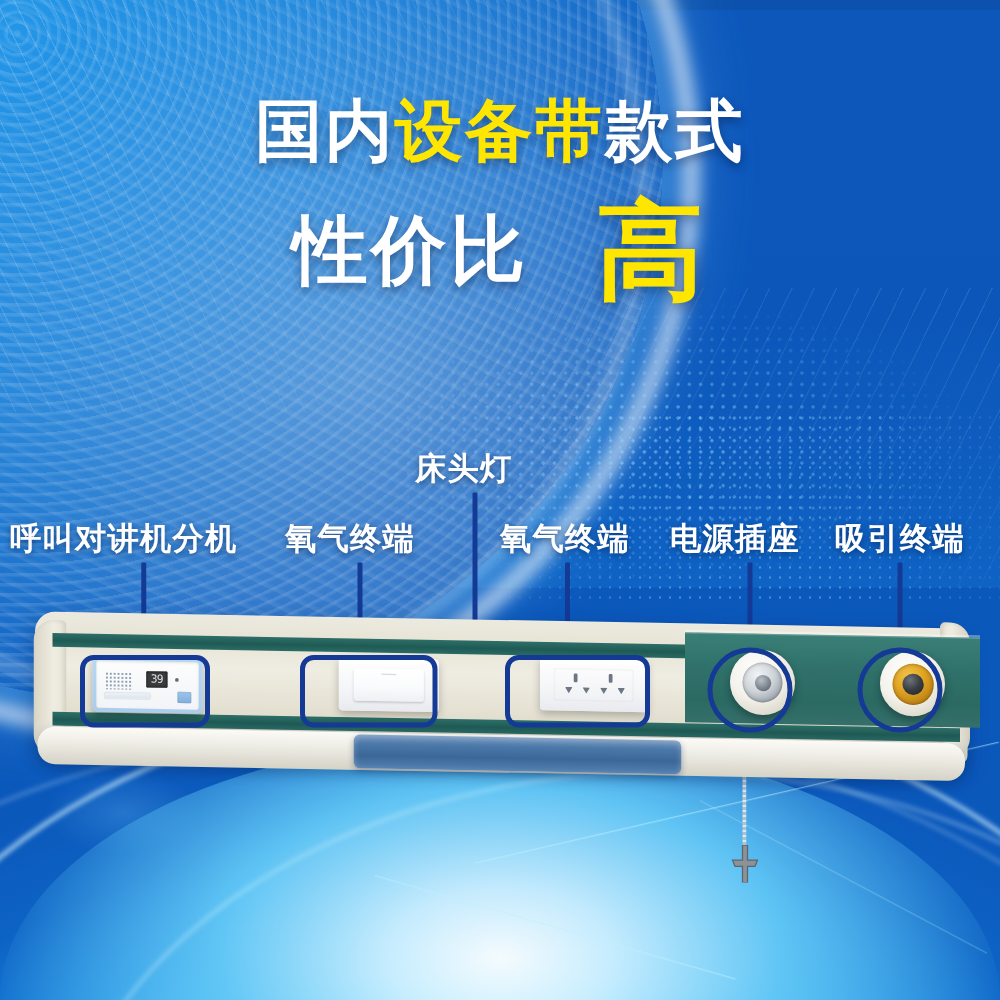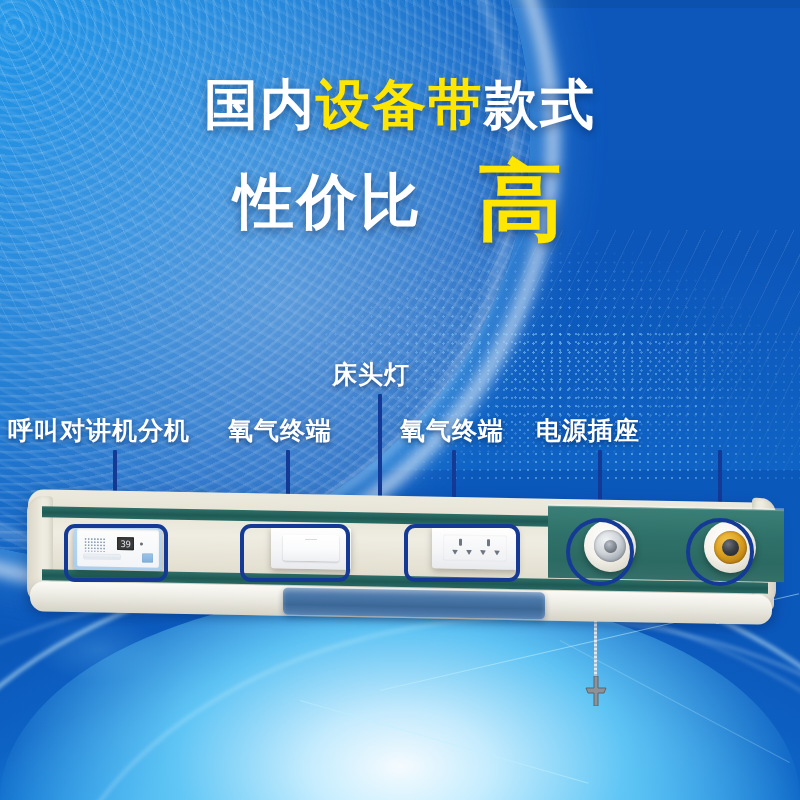--- a/index.html
+++ b/index.html
@@ -238,20 +238,21 @@
       <span class="y">高</span>
     </div>
   </div>
 
   <div class="labels">
     <div class="lbl" style="left:8px;top:418px;">呼叫对讲机分机</div>
     <div class="lbl" style="left:228px;top:418px;">氧气终端</div>
     <div class="lbl" style="left:332px;top:362px;">床头灯</div>
     <div class="lbl" style="left:400px;top:418px;">氧气终端</div>
     <div class="lbl" style="left:536px;top:418px;">电源插座</div>
+    <div class="lbl" style="left:668px;top:418px;">吸引终端</div>
 
     <div class="leader" style="left:113px;top:450px;height:80px;"></div>
     <div class="leader" style="left:286px;top:450px;height:82px;"></div>
     <div class="leader" style="left:378px;top:394px;height:206px;"></div>
     <div class="leader" style="left:452px;top:450px;height:80px;"></div>
     <div class="leader" style="left:598px;top:450px;height:76px;"></div>
     <div class="leader" style="left:718px;top:450px;height:76px;"></div>
   </div>
 
   <div class="cord"></div>

